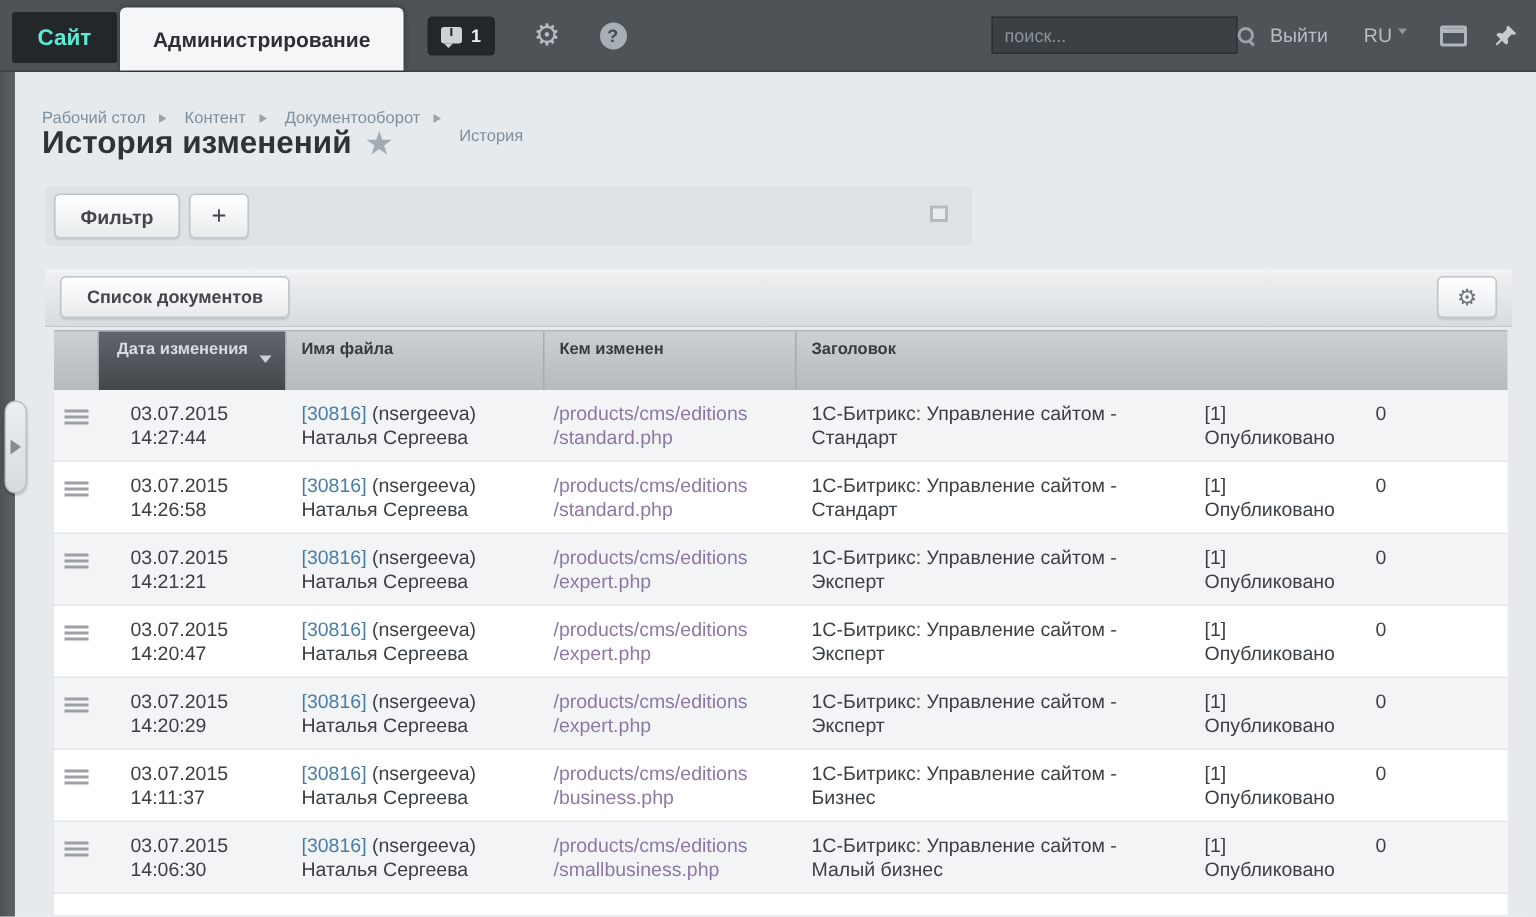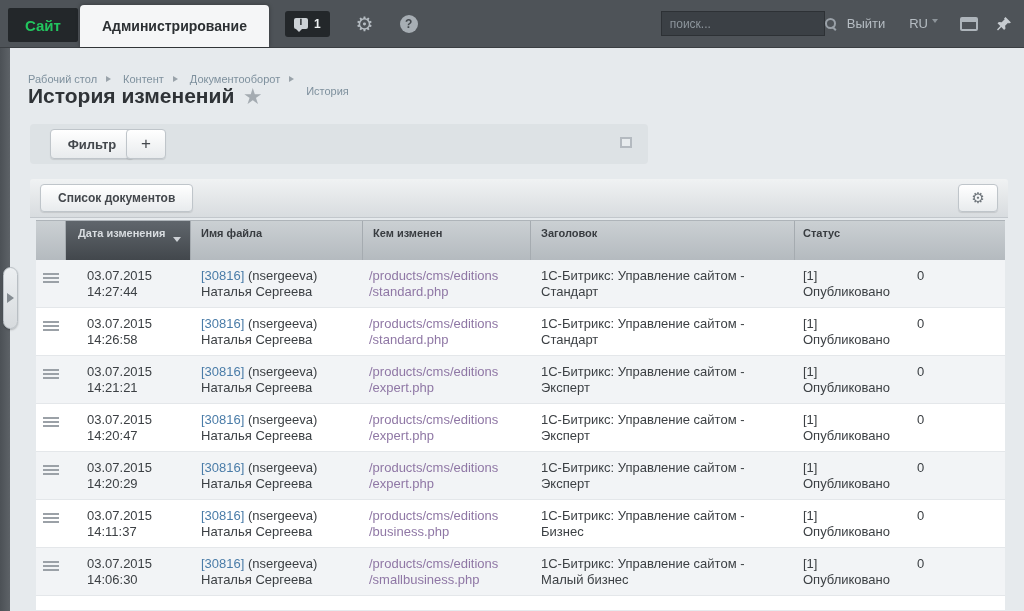--- a/index.html
+++ b/index.html
@@ -3,21 +3,21 @@
 <meta charset="utf-8">
 <style>
   * { margin:0; padding:0; box-sizing:border-box; }
   html,body { width:1024px; height:611px; overflow:hidden;
     font-family:"Liberation Sans", sans-serif; background:#e6eaed; }
 
   
   .topbar { position:absolute; top:0; left:0; width:1024px; height:48px;
     background:#4e5358; display:flex; align-items:center; border-bottom:1px solid #3a3e42; }
   .tab-site { align-self:flex-end; margin:0 0 5px 8px; height:34px; padding:0 17px;
-    background:#23272a; color:#22c55e; font-weight:bold; font-size:15px;
+    background:#23272a; color:#5eead4; font-weight:bold; font-size:15px;
     display:flex; align-items:center; border-radius:2px; cursor:pointer; }
   .tab-admin { align-self:flex-end; height:42px; margin-left:2px; padding:0 22px;
     background:#f5f6f7; color:#2c3033; font-weight:bold; font-size:14px;
     display:flex; align-items:center; border-radius:4px 4px 0 0;
     box-shadow:0 0 4px rgba(0,0,0,.35); cursor:pointer; }
   .notif { margin-left:16px; height:26px; background:#23272a; border-radius:3px;
     display:flex; align-items:center; padding:0 9px; gap:6px; cursor:pointer; }
   .notif-glyph { width:14px; height:11px; background:#cdd2d6; border-radius:2px;
     position:relative; display:inline-block; }
   .notif-glyph:before { content:"i"; position:absolute; left:0; right:0; top:-2px;
@@ -76,21 +76,21 @@
   .page-title { position:absolute; left:28px; top:36px; font-size:21px; font-weight:bold;
     color:#2f3337; display:flex; align-items:center; gap:10px; }
   .fav-star { color:#a4abb1; font-size:19px; cursor:pointer; }
 
   .filter-bar { position:absolute; left:30px; top:76px; width:618px; height:40px;
     background:#dde2e5; border-radius:4px; }
   .btn { background:linear-gradient(#ffffff,#e8ebed); border:1px solid #bfc5ca;
     border-radius:4px; box-shadow:0 1px 1px rgba(0,0,0,.1); color:#43474c;
     font-weight:bold; font-size:13px; font-family:"Liberation Sans",sans-serif;
     display:flex; align-items:center; justify-content:center; cursor:pointer; }
-  .filter-btn { position:absolute; left:20px; top:5px; width:84px; height:30px; }
+  .filter-btn { position:absolute; left:6px; top:5px; width:84px; height:30px; }
   .add-btn { position:absolute; left:96px; top:5px; width:40px; height:30px; font-size:17px; font-weight:normal; }
   .fold-ic { position:absolute; right:16px; top:13px; width:12px; height:11px;
     border:2px solid #b4bac0; background:#e8ecee; cursor:pointer; }
 
   .toolbar { position:absolute; left:30px; top:131px; width:978px; height:39px;
     background:linear-gradient(#f0f2f3,#d8dcdf); border-radius:3px 3px 0 0;
     border-bottom:1px solid #c2c7cc; }
   .list-tab-btn { position:absolute; left:10px; top:5px; height:28px; padding:0 17px; font-size:12px; }
   .grid-gear-btn { position:absolute; right:10px; top:5px; width:40px; height:28px;
     font-size:15px; color:#6e757b; font-weight:normal; }
@@ -199,21 +199,20 @@
   <div class="table">
     <div class="thead">
       <div class="th th-burger"></div>
       <div class="th th-date">
         <span>Дата изменения</span>
         <i class="sort"></i>
       </div>
       <div class="th th-file">Имя файла</div>
       <div class="th th-user">Кем изменен</div>
       <div class="th th-title">Заголовок</div>
-      <div class="th th-status">Статус</div>
     </div>
     <div class="tbody">
   <div class="trow odd">
     <div class="td td-burger">
       <i class="burger"></i>
     </div>
     <div class="td td-date">
       <div>03.07.2015</div>
       <div>14:27:44</div>
     </div>

